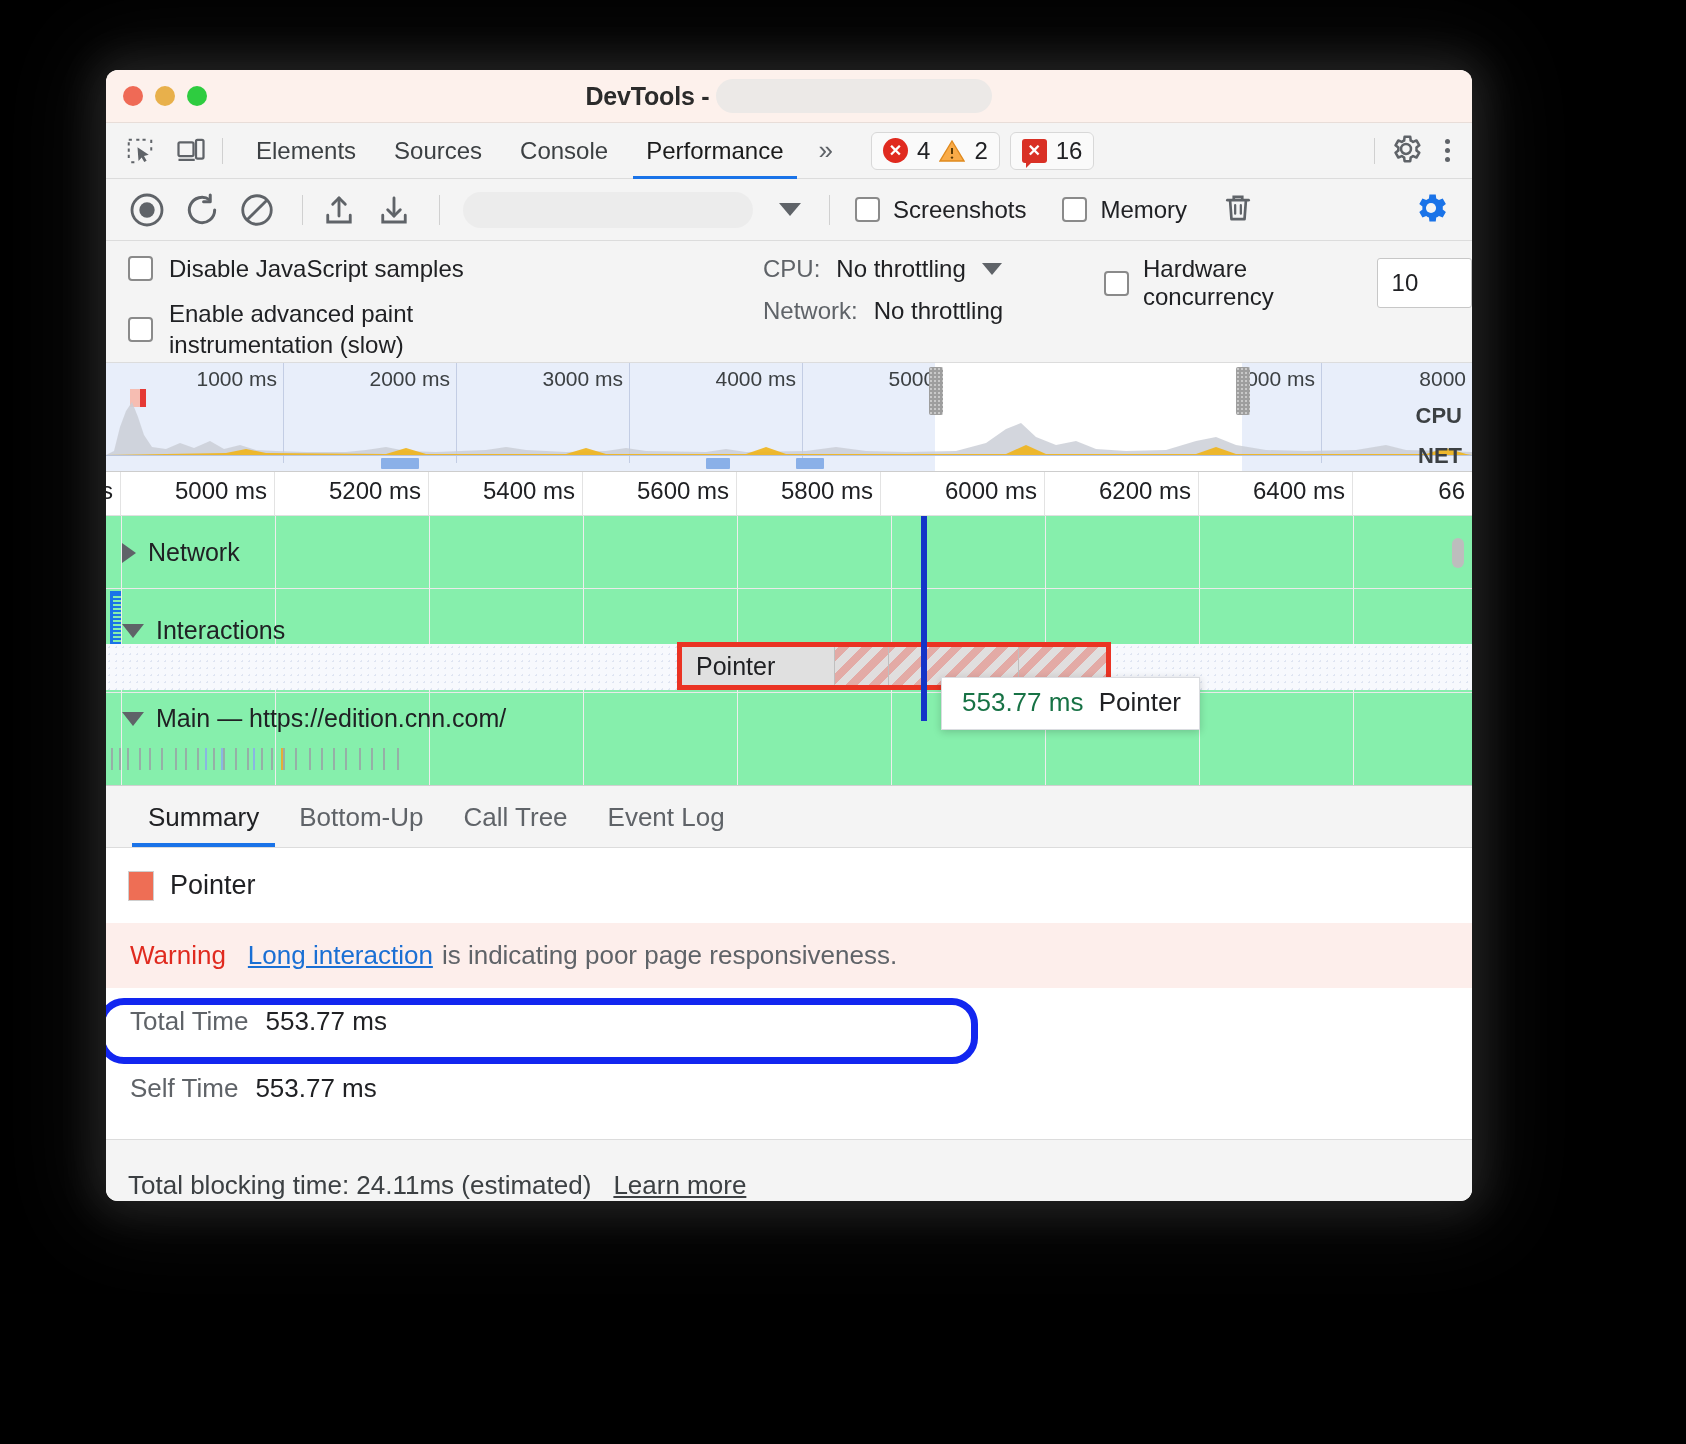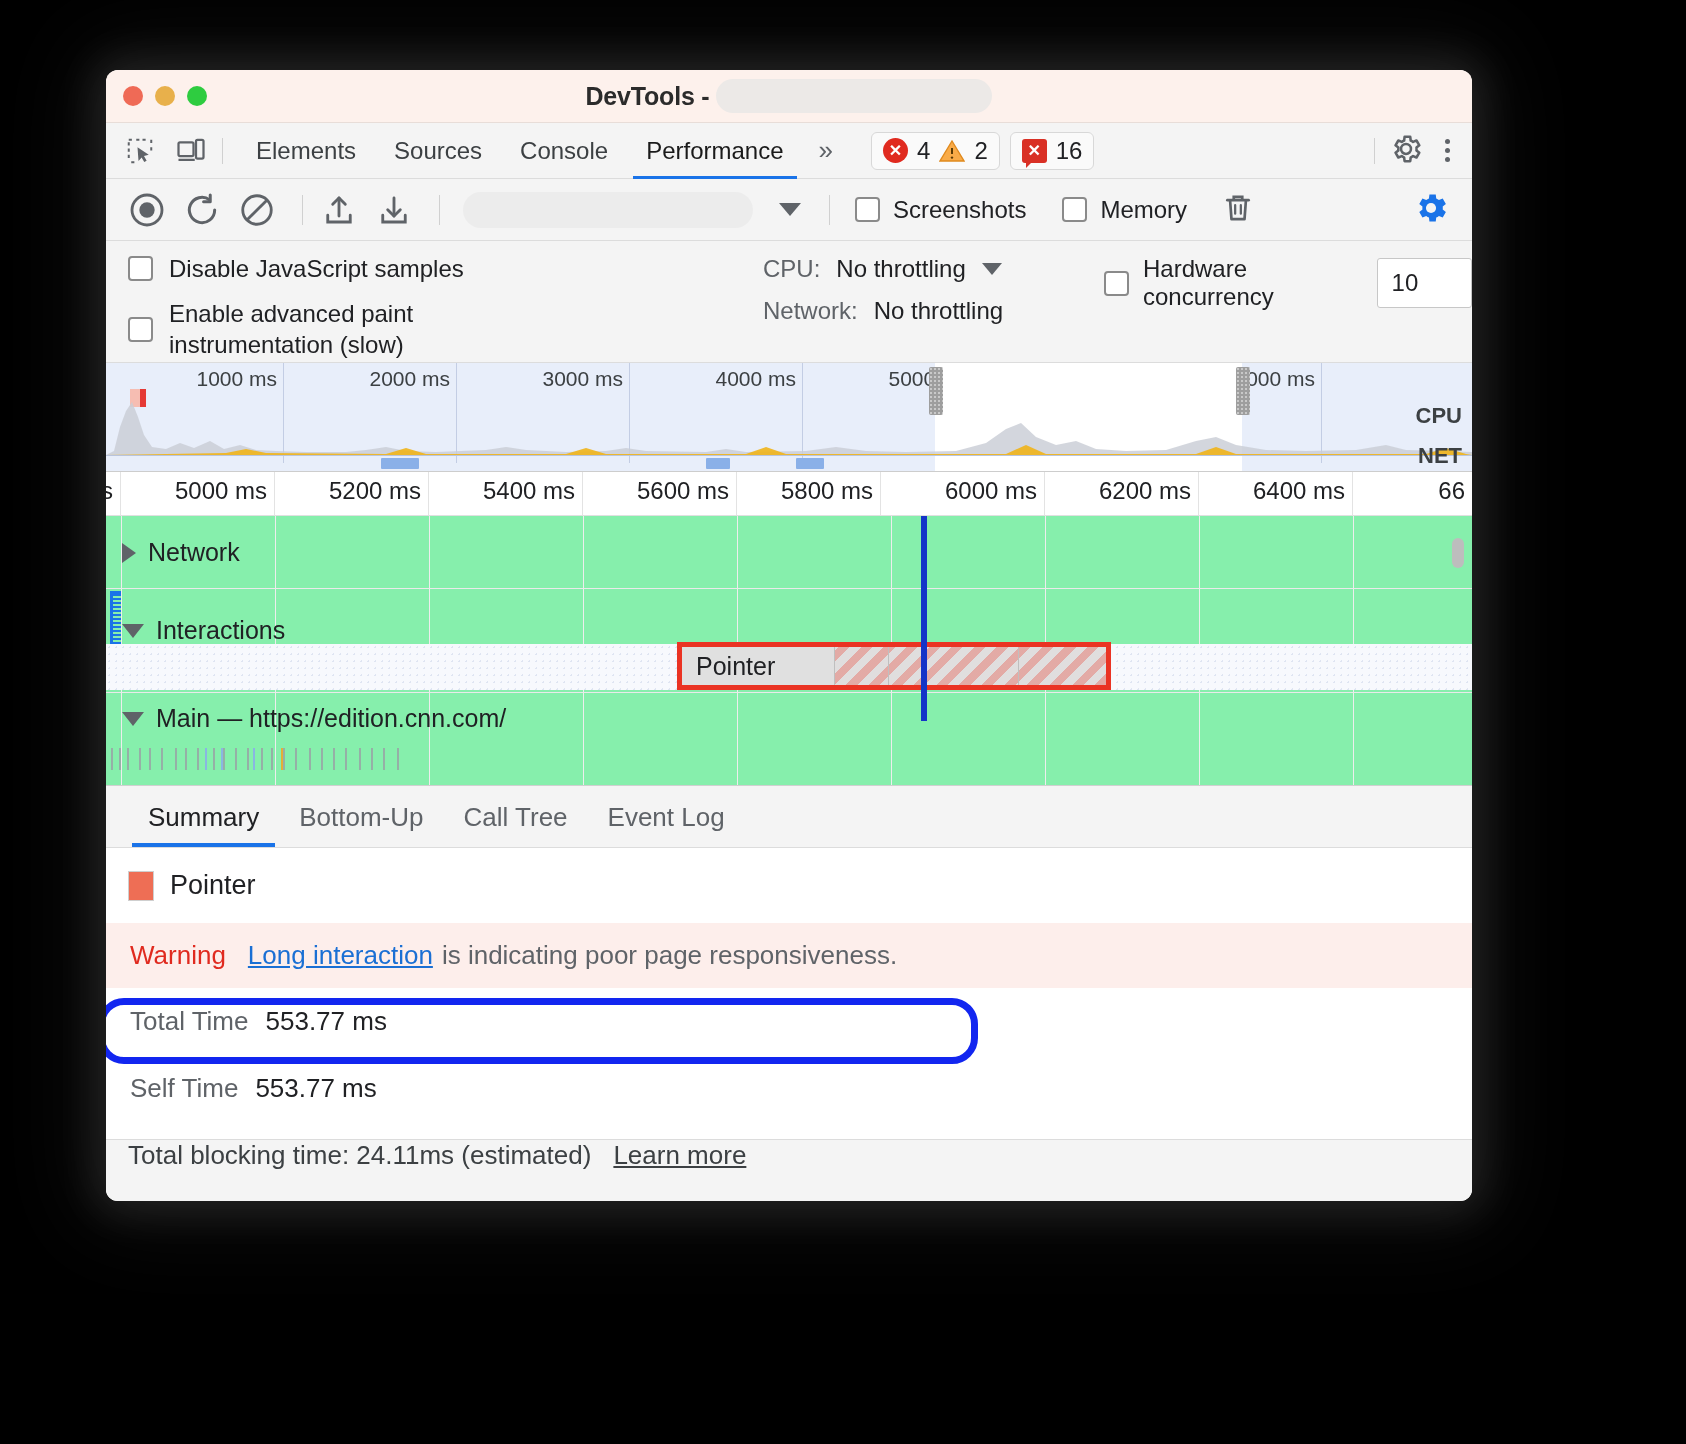--- a/index.html
+++ b/index.html
@@ -347,21 +347,21 @@
     padding: 18px 0 18px 24px;
     display: flex; gap: 17px;
   }
   .kv .v { color: #202124; }
 
   
   .statusbar {
     position: absolute; left: 0; right: 0; bottom: 0;
     height: 62px; background: #f4f4f4;
     border-top: 1px solid #dcdcdc;
-    display: flex; align-items: flex-start; padding-left: 22px;
+    display: flex; align-items: flex-end; padding-left: 22px;
     font-size: 26px; color: #3c4043; gap: 22px;
   }
   .status-link { color: #3c4043; text-decoration: underline; }
 </style>
 </head>
 <body>
 
 <div id="root">
 <div class="window">
 
@@ -550,20 +550,23 @@
           </div>
       <div class="ov-tick" style="left:697px;width:173px">
             <span>5000 ms</span>
           </div>
       <div class="ov-tick" style="left:870px;width:173px">
             <span>6000 ms</span>
           </div>
       <div class="ov-tick" style="left:1043px;width:173px">
             <span>7000 ms</span>
           </div>
+      <div class="ov-tick" style="left:1216px;width:150px;border-right:none">
+            <span>8000</span>
+          </div>
     </div>
 
     <div class="ov-window" style="left:829px;width:307px"></div>
     <div class="ov-handle" style="left:823px"></div>
     <div class="ov-handle" style="left:1130px"></div>
 
     <div class="ov-flagmark">
       <svg width="22" height="18" viewBox="0 0 22 18">
         <rect x="0" y="0" width="10" height="18" fill="#f6bdb2"></rect>
         <rect x="10" y="0" width="6" height="18" fill="#e53935"></rect>
@@ -664,20 +667,24 @@
       <g stroke="#8ab0e8" stroke-width="1.8">
         <path d="M100 0v22M116 0v22M148 0v22M410 0v22M530 0v22M596 0v22"></path>
       </g>
       <g stroke="#f0a72a" stroke-width="1.8">
         <path d="M176 0v22"></path>
       </g>
     </svg>
 
     <div class="playhead" style="left:815px;top:0;height:205px"></div>
 
+    <div class="tooltip" style="left:835px;top:161px">
+      <span class="tt-time">553.77 ms</span>
+      <span class="tt-name">Pointer</span>
+    </div>
 
     <div class="scroll-thumb" style="top:22px;height:30px"></div>
   </div>
 
   <div class="btabs">
     <div class="btab active"><span>Summary</span></div>
     <div class="btab"><span>Bottom-Up</span></div>
     <div class="btab"><span>Call Tree</span></div>
     <div class="btab"><span>Event Log</span></div>
   </div>

